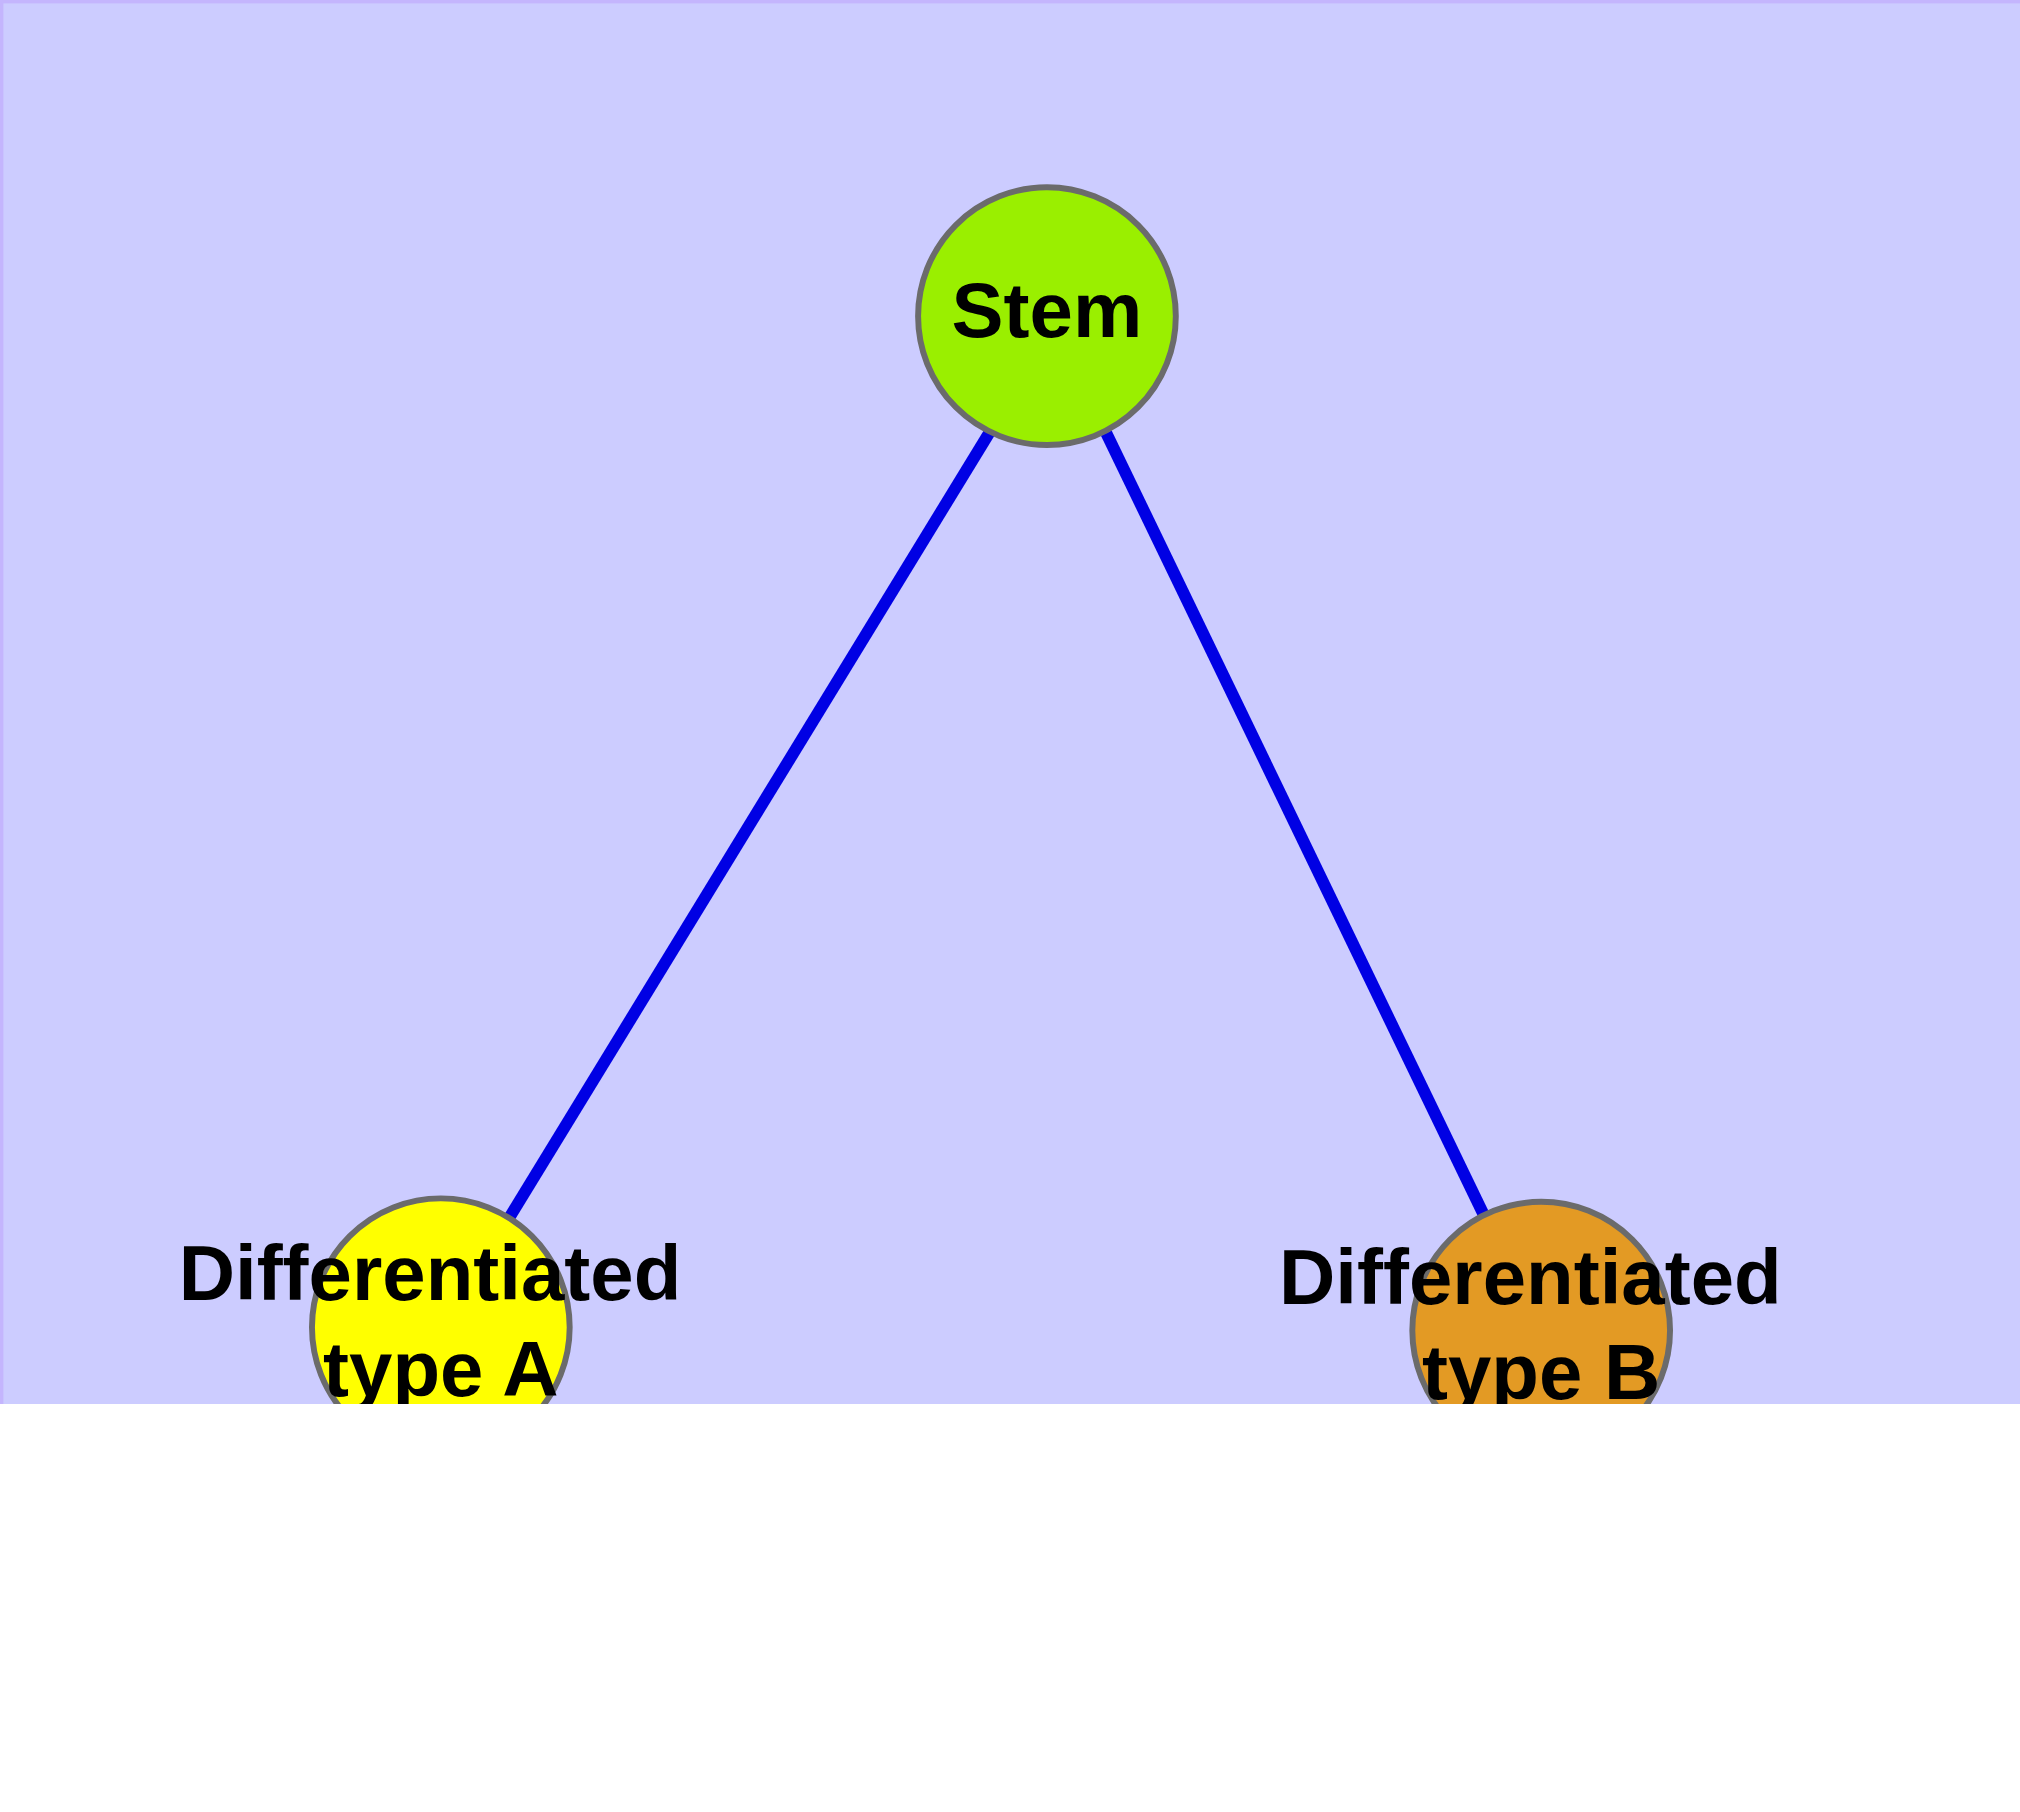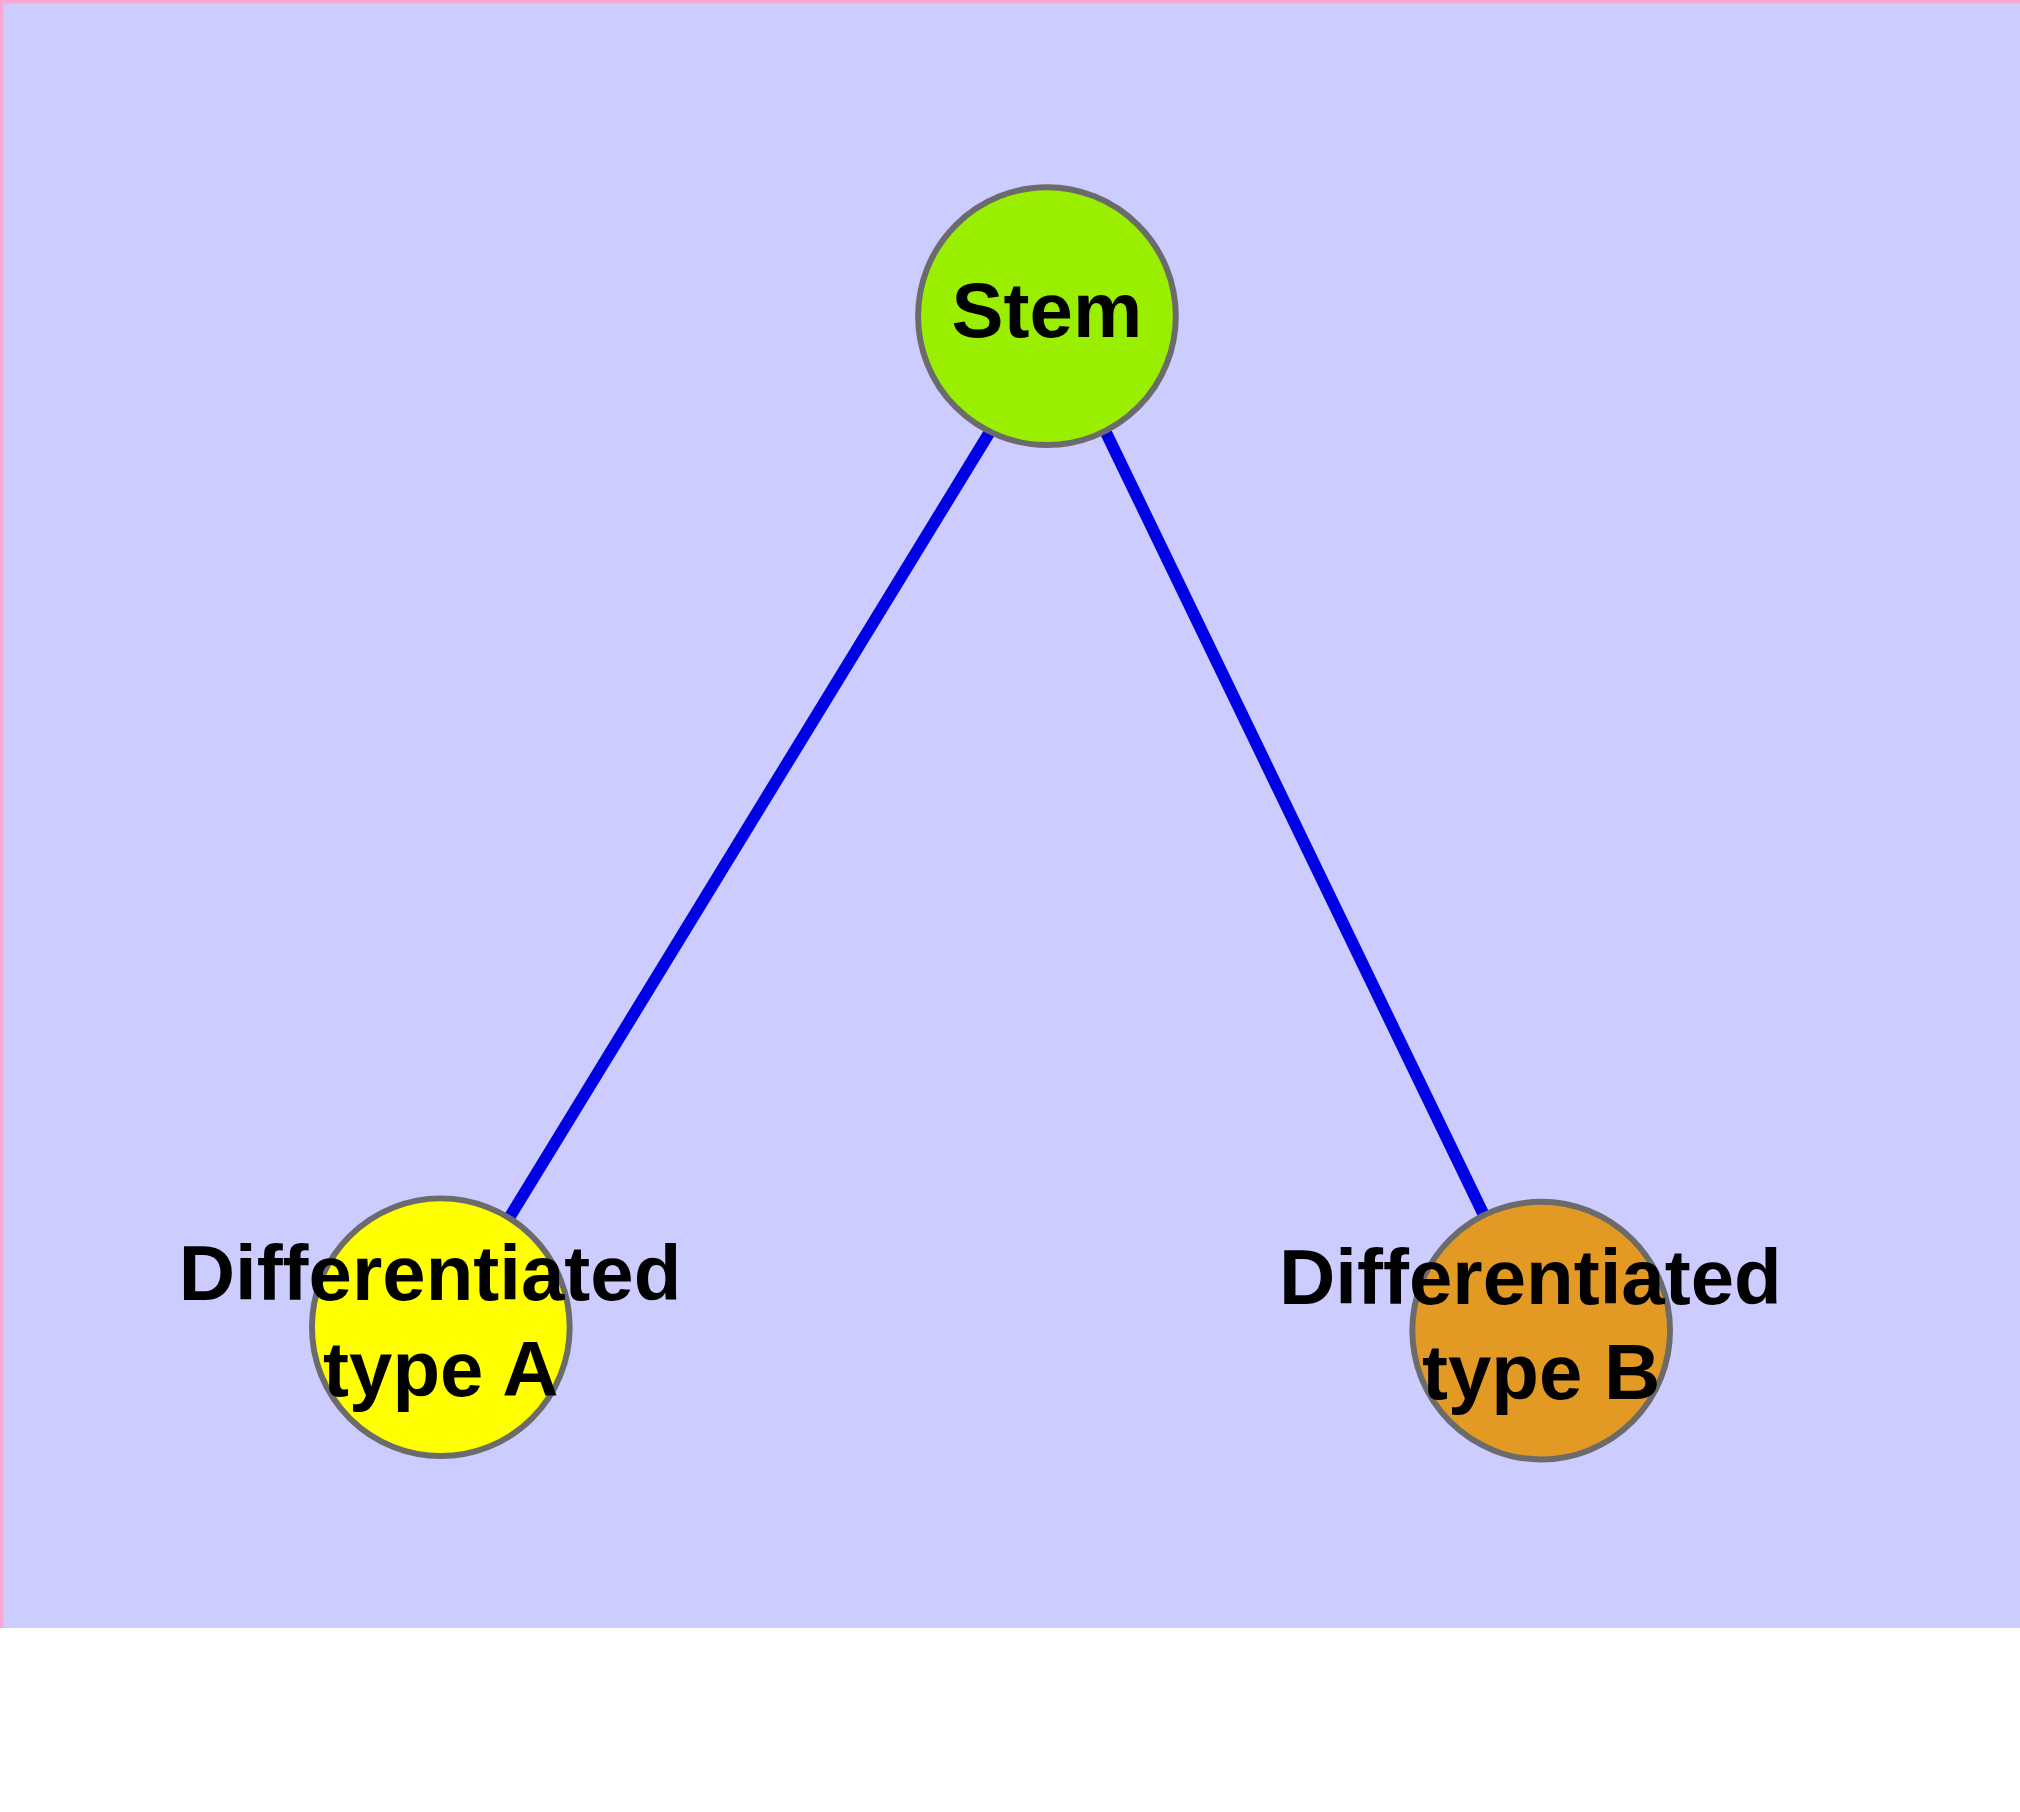--- a/index.html
+++ b/index.html
@@ -3,22 +3,22 @@
 <meta charset="utf-8">
 <style>
   html, body {
     margin: 0;
     padding: 0;
     background: #ffffff;
   }
   #canvas {
     position: relative;
     width: 2021px;
-    height: 1628px;
-    background: #f9a8d4;
+    height: 1404px;
+    background: #c4b5fd;
     overflow: hidden;
     font-family: "Liberation Sans", sans-serif;
     text-decoration: underline;
   }
   #graph-svg {
     position: absolute;
     left: 0;
     top: 0;
     width: 2021px;
     height: 1812px;

